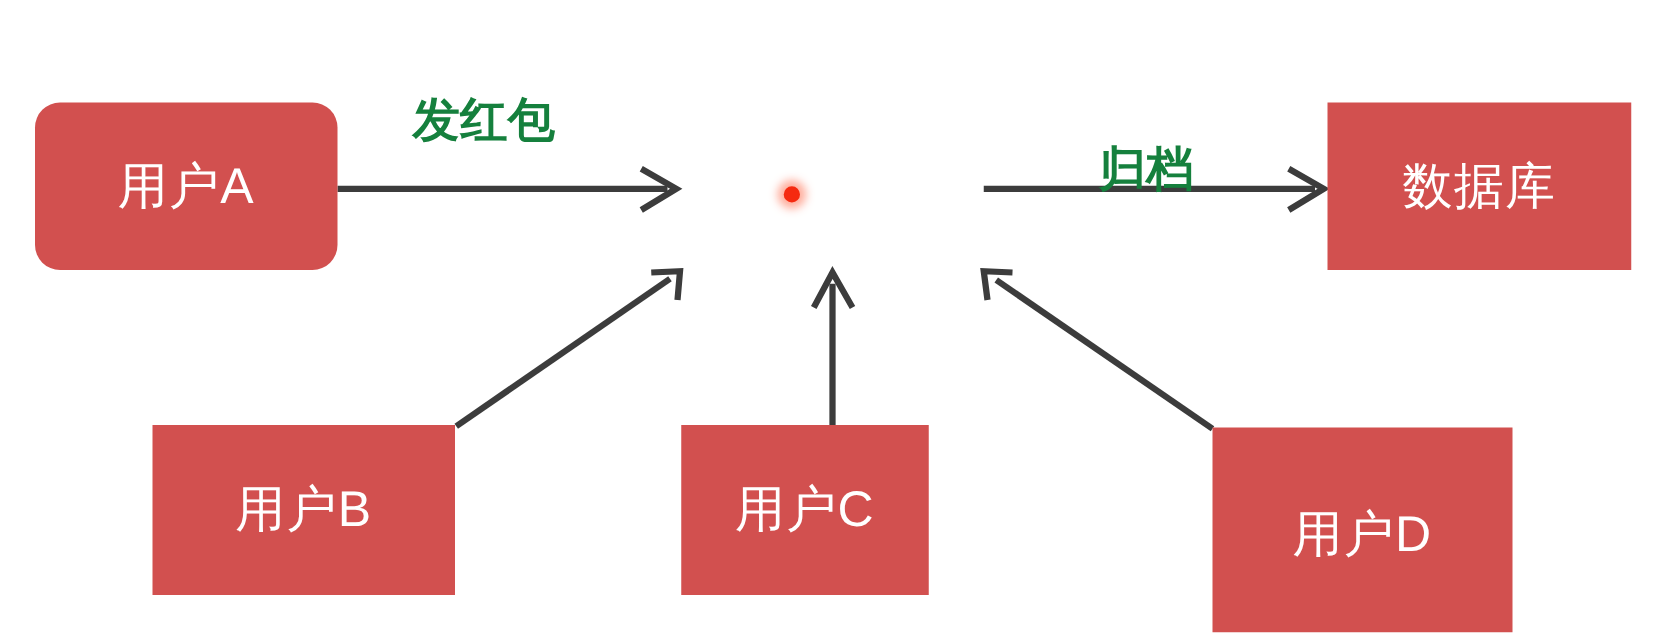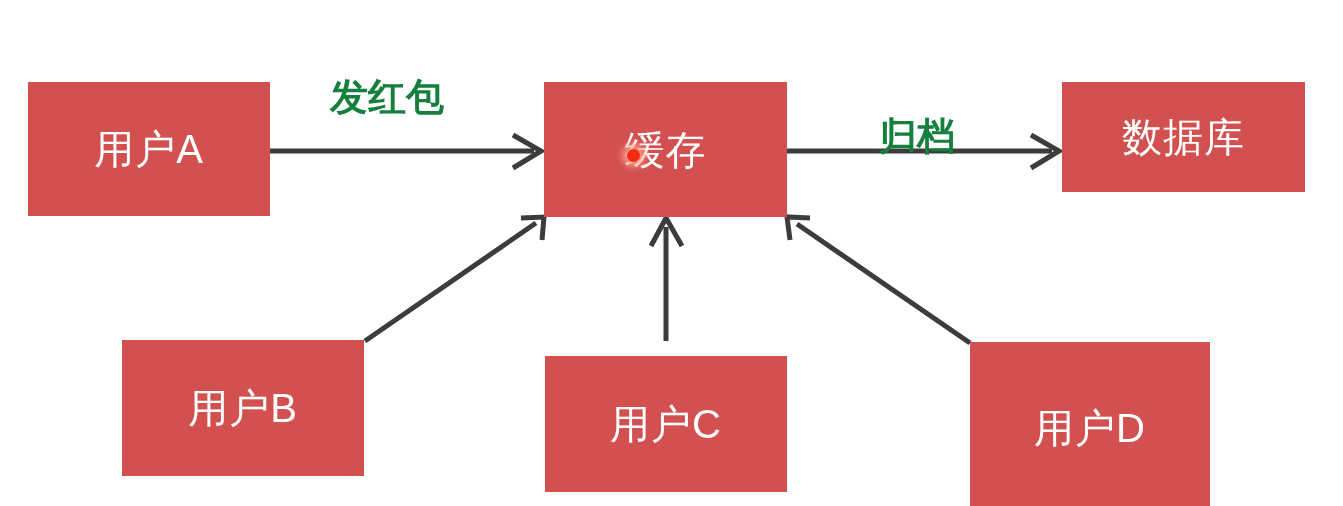--- a/index.html
+++ b/index.html
@@ -99,37 +99,34 @@
       <line class="arrow-line" x1="666" y1="341" x2="666" y2="227"></line>
       <polyline class="arrow-head" points="651,246 666,218 682,246"></polyline>
     </g>
 
     <g>
       <line class="arrow-line" x1="970" y1="343" x2="797" y2="224"></line>
       <polyline class="arrow-head" points="810,218 787,217 790,240"></polyline>
     </g>
   </svg>
 
-  <div class="node" style="left:28px; top:82px; width:242px; height:134px;">
+  <div class="node" style="left:28px; top:82px; width:242px; height:134px;border-radius:20px;">
     <span class="node-label">用户A</span>
   </div>
 
-  <div class="node" style="left:544px; top:82px; width:243px; height:135px;">
-    <span class="node-label">缓存</span>
-  </div>
 
-  <div class="node" style="left:1062px; top:82px; width:243px; height:110px;">
+  <div class="node" style="left:1062px; top:82px; width:243px; height:134px;">
     <span class="node-label">数据库</span>
   </div>
 
   <div class="node" style="left:122px; top:340px; width:242px; height:136px;text-align:center;">
     <span class="node-label">用户B</span>
   </div>
 
-  <div class="node" style="left:545px; top:340px; width:242px; height:136px;margin-top:16px;">
+  <div class="node" style="left:545px; top:340px; width:198px; height:136px;">
     <span class="node-label">用户C</span>
   </div>
 
   <div class="node" style="left:970px; top:342px; width:240px; height:172px;">
     <span class="node-label">用户D</span>
   </div>
 
   <div class="edge-label" style="left:330px; top:78px;">发红包</div>
 
   <div class="edge-label" style="left:879px; top:78px;margin-top:39px;">归档</div>

